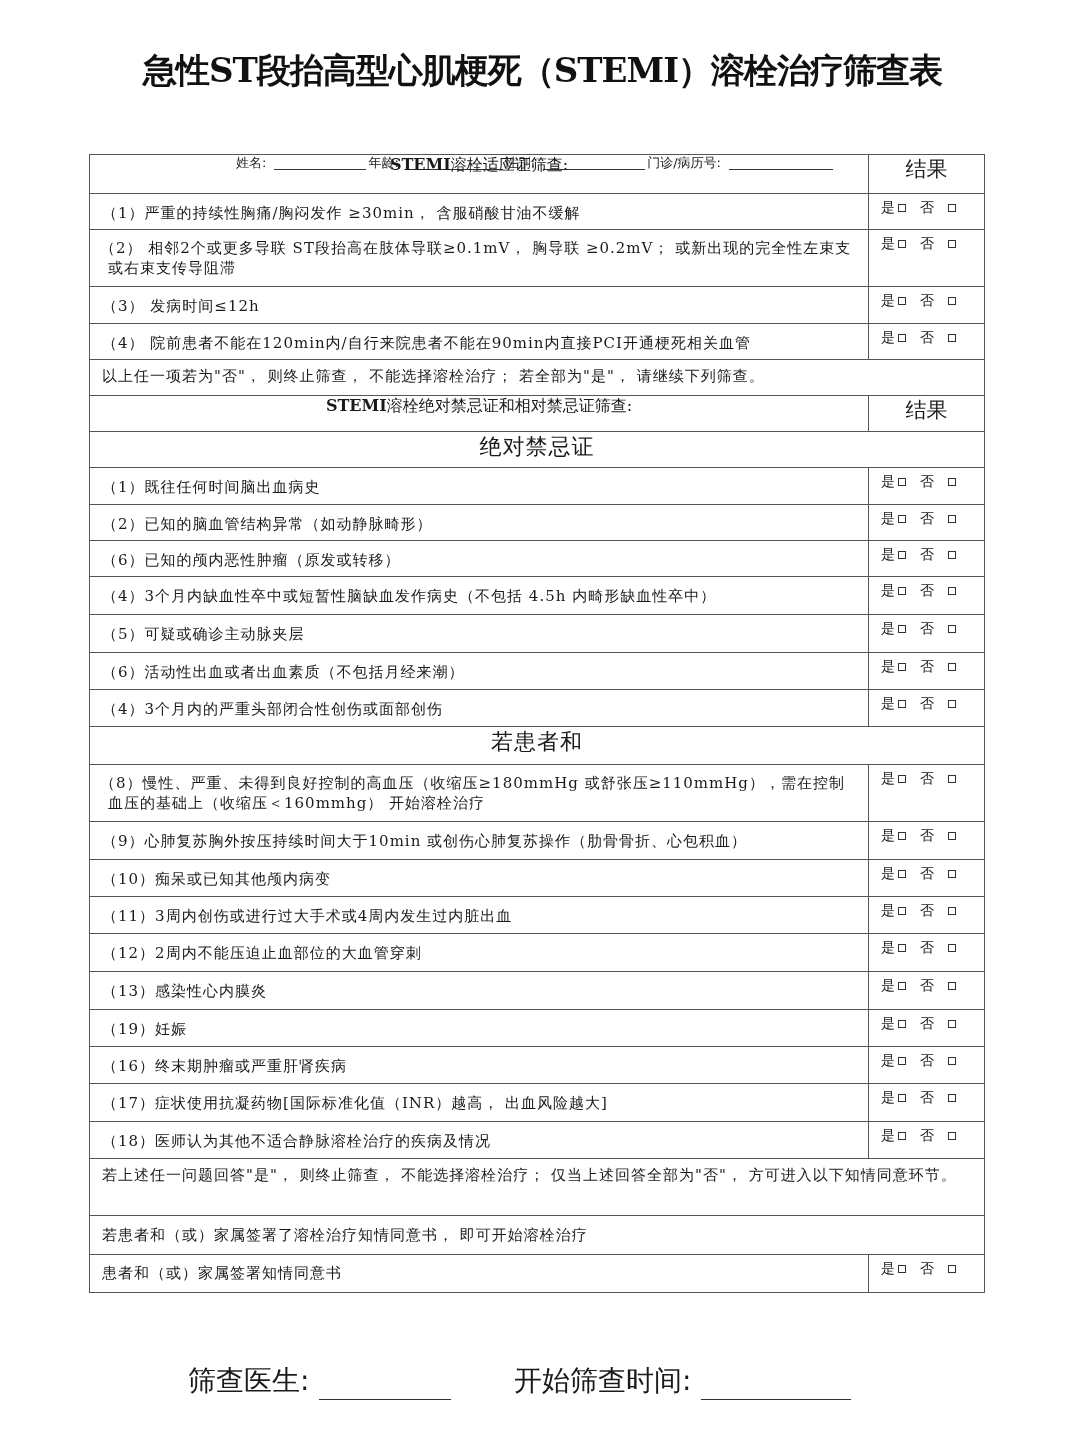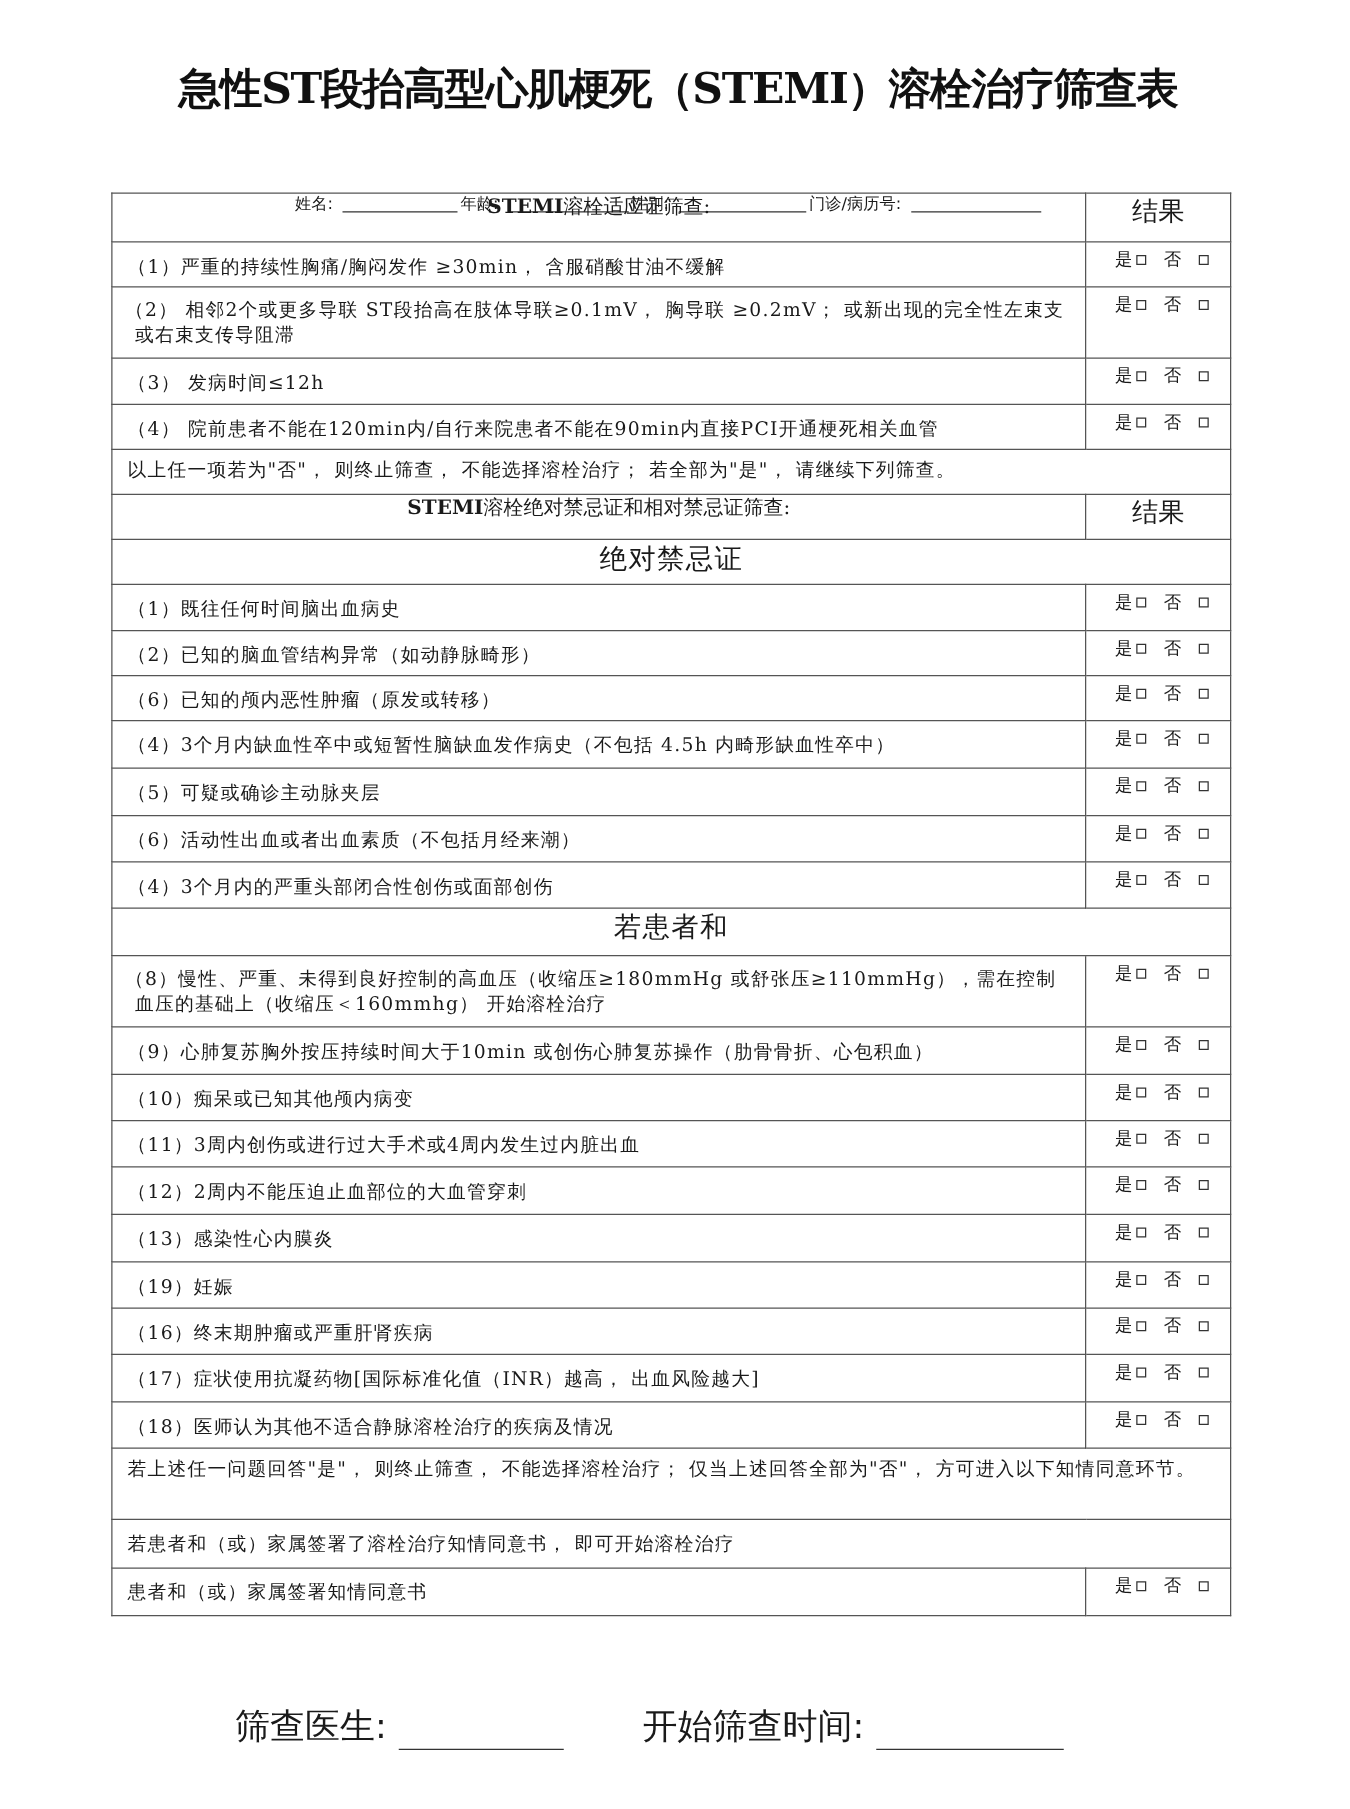--- a/index.html
+++ b/index.html
@@ -19,21 +19,21 @@
   table.form {
     position: absolute; left: 89px; top: 154px; width: 895px;
     border-collapse: collapse; table-layout: fixed;
     font-size: 15px;
   }
   table.form td { border: 1.5px solid #555; vertical-align: top; }
   col.c1 { width: 779px; }
   col.c2 { width: 116px; }
   td.item { padding: 9px 8px 0 12px; line-height: 20px; letter-spacing: 1px; }
   td.item.wrap { padding-left: 18px; text-indent: -8px; padding-top: 8px; }
-  td.res { padding: 5px 0 0 12px; font-size: 14px; white-space: nowrap; text-align: center; }
+  td.res { padding: 5px 0 0 12px; font-size: 14px; white-space: nowrap; }
   td.res .box { display: inline-block; width: 8px; height: 8px; border: 1px solid #333; margin: 0 6px 1px 3px; vertical-align: middle; }
   td.res .no { margin-left: 8px; }
   td.res .box2 { margin-left: 14px; }
   td.hdr { text-align: center; vertical-align: middle; font-size: 16px; }
   td.hdr b { font-family: "DejaVu Serif", serif; }
   td.hdr-res { text-align: center; vertical-align: middle; font-size: 21px; }
   td.sub { text-align: center; vertical-align: middle; font-size: 22px; letter-spacing: 1px; }
   td.note { padding: 6px 12px 0 12px; font-size: 15px; line-height: 20px; letter-spacing: 1px; }
   .footer {
     position: absolute; top: 1362px; font-family: "DejaVu Sans", sans-serif; font-size: 28px;

